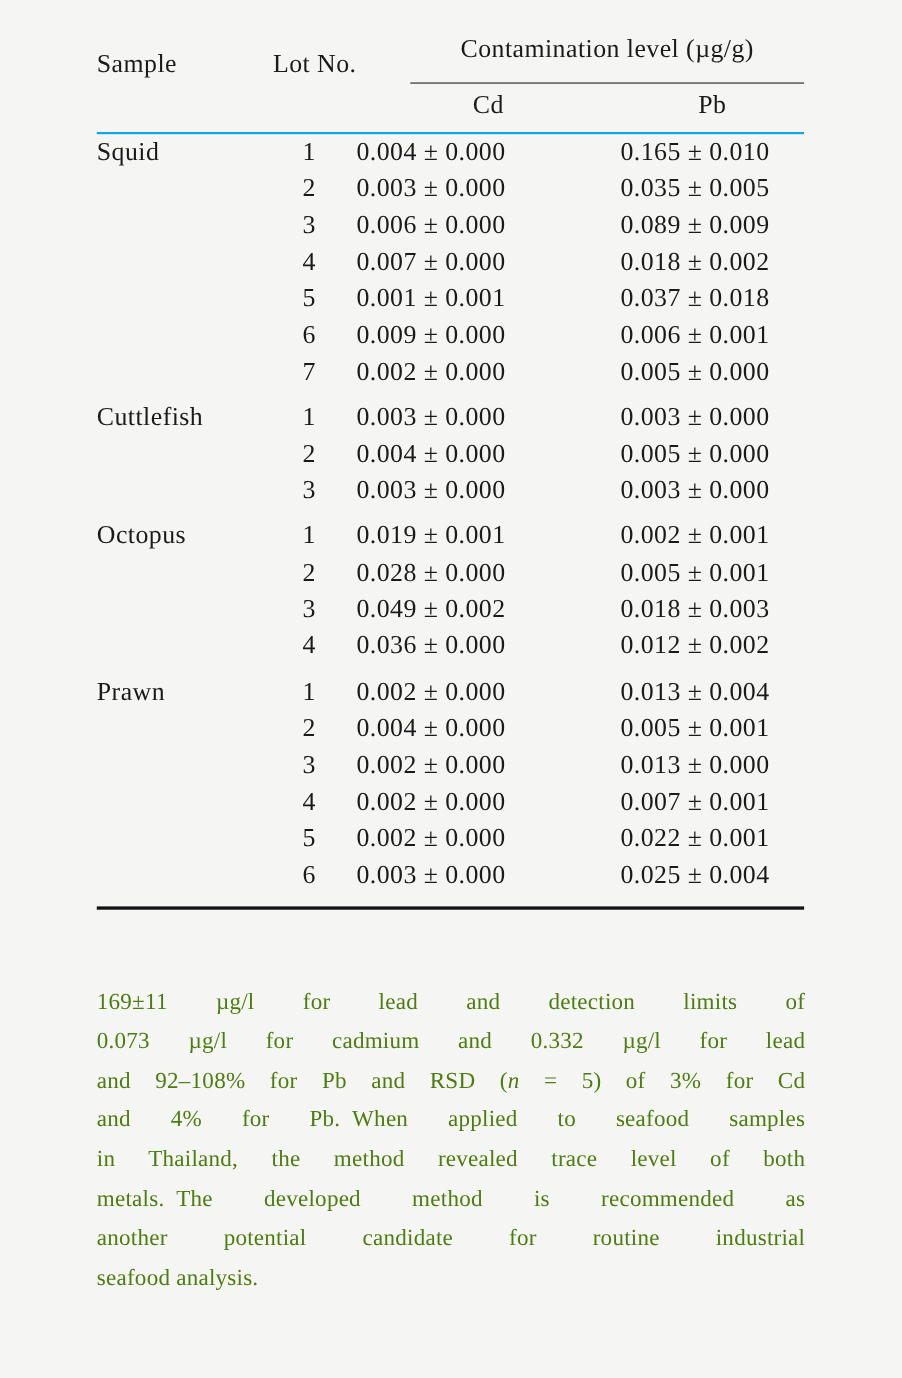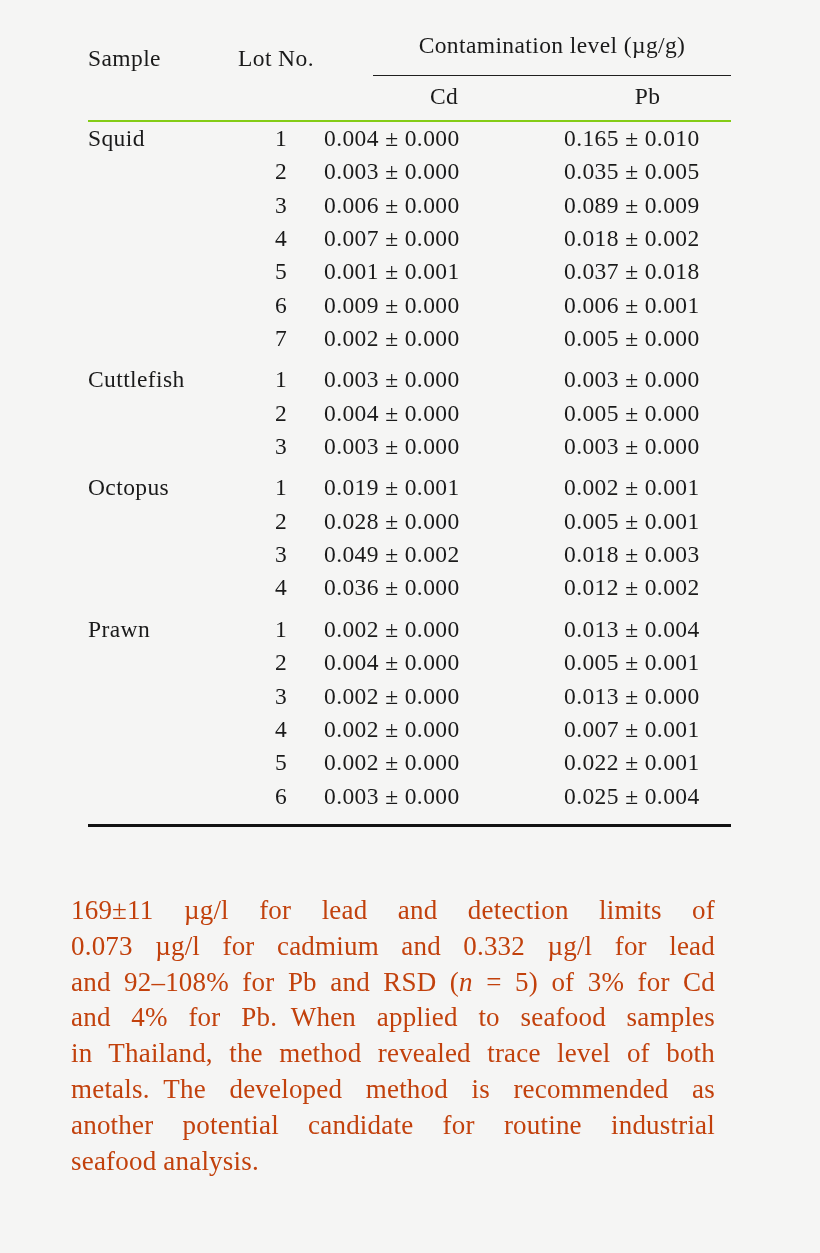--- a/index.html
+++ b/index.html
@@ -36,65 +36,65 @@
     display: grid;
     grid-template-columns: 150px 86px 407px;
     height: 40px;
     align-items: end;
   }
   .hrow1 .hcell {
     padding-bottom: 6px;
     line-height: 24px;
   }
   .hcell-sample { text-align: left; }
-  .hcell-lot { text-align: left; }
+  .hcell-lot { text-align: right; }
   .hspan {
     align-self: stretch;
     display: flex;
     align-items: flex-end;
   }
   .grp-head {
     flex: 1;
     margin-left: 49px;
     text-align: center;
     padding-bottom: 18px;
     border-bottom: 1.5px solid #1f1f1f;
     line-height: 24px;
   }
   
   .hrow2 {
     height: 47px;
     line-height: 47px;
-    border-bottom: 2px solid #84cc16;
+    border-bottom: 2px solid #0ea5e9;
   }
   .hrow2 .c3, .hrow2 .c4 { text-align: center; }
   
   .tbody {
     border-bottom: 3.5px solid #121212;
     padding-bottom: 11px;
   }
   .tgroup { margin-top: 0; }
   .tgroup + .tgroup { margin-top: 8px; }
   .trow {
     height: 33.35px;
     line-height: 33.6px;
   }
   .cell-sample { text-align: left; }
   .cell-lot { text-align: center; }
   .cell-cd, .cell-pb { }
   
   .para {
     position: absolute;
-    left: 71px;
+    left: 88px;
     top: 893px;
     width: 644px;
-    font-size: 27px;
+    font-size: 21px;
     line-height: 35.8px;
     letter-spacing: 0.2px;
-    color: #c2410c;
+    color: #4d7c0f;
   }
   .pline {
     text-align: justify;
     text-align-last: justify;
     height: 35.8px;
     overflow: hidden;
     white-space: normal;
   }
   .pline.last {
     text-align-last: left;

